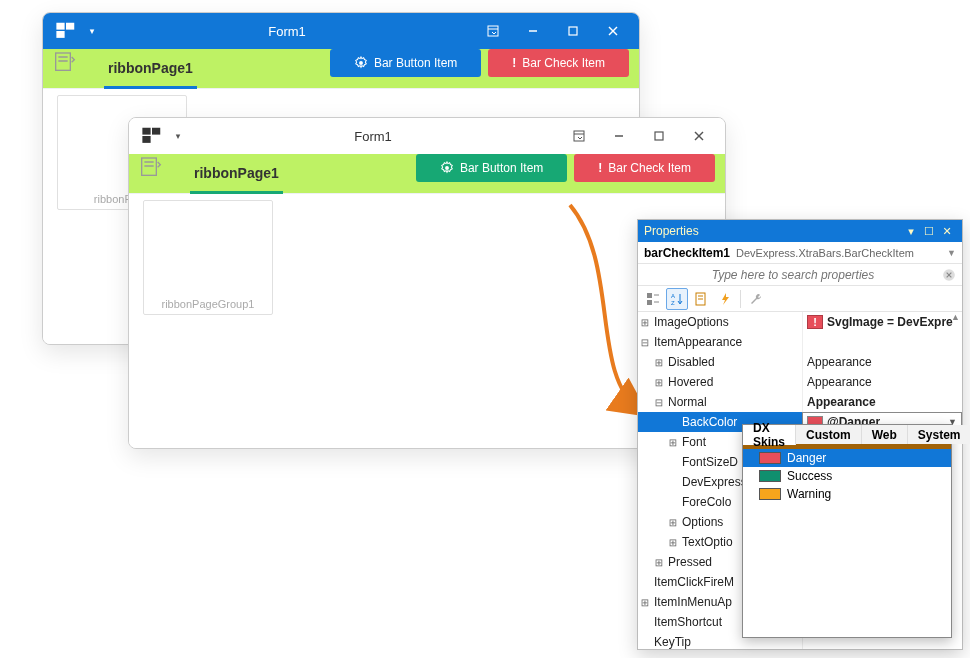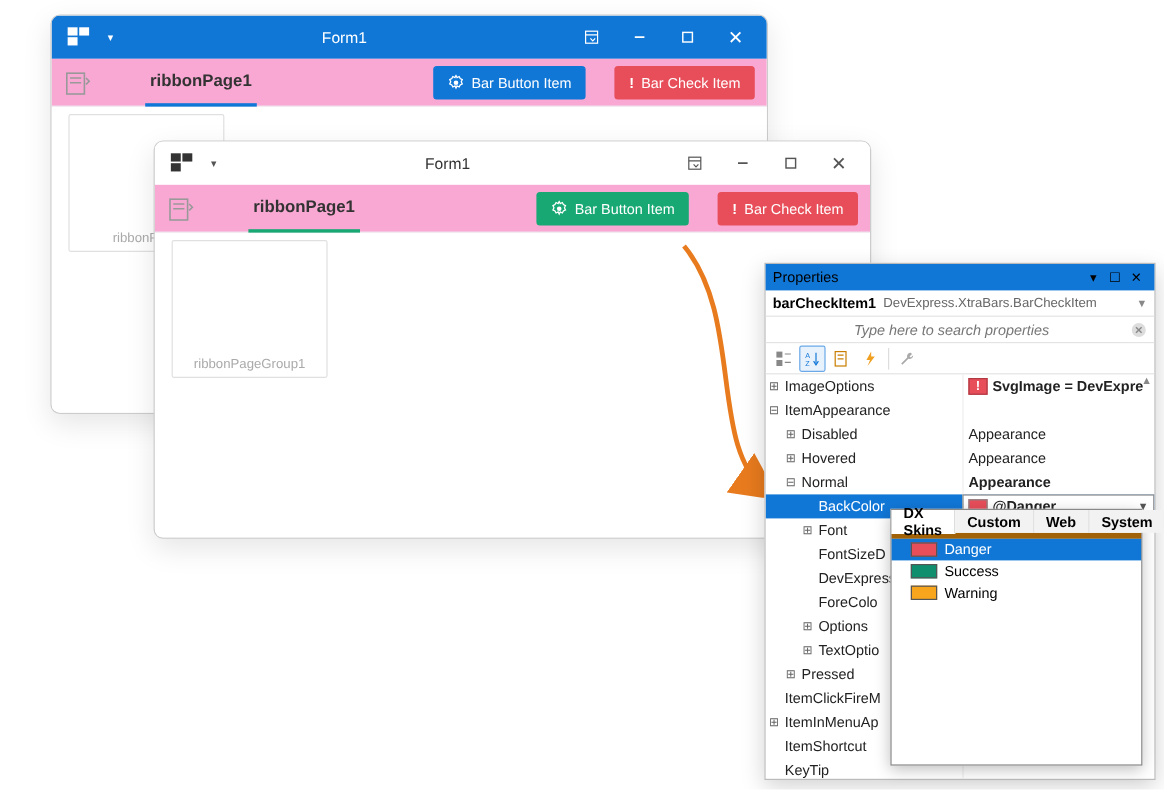--- a/index.html
+++ b/index.html
@@ -13,39 +13,39 @@
 .titlebar { height: 36px; display: flex; align-items: center; padding: 0 6px; }
 .tb-blue { background: #1177D7; color: #fff; }
 .tb-white { background: #fff; color: #333; }
 
 .tb-appicon { width: 22px; height: 22px; display: flex; align-items: center; justify-content: center; margin-left: 6px; }
 .tb-dropdown { width: 18px; height: 22px; display: flex; align-items: center; justify-content: center; margin-left: 6px; font-size: 9px; }
 .tb-title { flex: 1; text-align: center; font-size: 13px; }
 .tb-btn { width: 40px; height: 36px; display: flex; align-items: center; justify-content: center; cursor: default; }
 .tb-btn svg { width: 12px; height: 12px; }
 
-.ribbon-row { height: 40px; display: flex; align-items: center; padding: 0 10px; gap: 24px; background: #f9a8d4; border-bottom: 1px solid #eef1f4; }
+.ribbon-row { height: 40px; display: flex; align-items: flex-start; padding: 0 10px; gap: 7px; background: #bef264; border-bottom: 1px solid #eef1f4; }
 .ribbon-icon { width: 24px; height: 24px; color: #999; display:flex; align-items:center; justify-content:center;}
 .ribbon-tab { font-weight: 700; font-size: 14px; color: #333; padding: 0 4px; height: 40px; display: flex; align-items: center; border-bottom: 3px solid transparent; margin-left: 20px; }
 .ribbon-tab.blue { border-bottom-color: #1177D7; }
 .ribbon-tab.green { border-bottom-color: #17A874; }
 .spacer { flex: 1; }
-.rbtn { height: 28px; border-radius: 3px; color: #fff; font-size: 12px; display: inline-flex; align-items: center; padding: 0 12px; gap: 6px; cursor: default; }
+.rbtn { height: 28px; border-radius: 3px; color: #fff; font-size: 12px; display: inline-flex; align-items: center; padding: 0 24px; gap: 6px; cursor: default; }
 .rbtn-blue { background: #1177D7; }
 .rbtn-green { background: #17A874; }
 .rbtn-red  { background: #E74E5A; }
 .rbtn svg { width: 14px; height: 14px; }
 
 .content-area { position: relative; height: calc(100% - 76px); background: #fff; }
 .group-box { position: absolute; left: 14px; top: 6px; width: 130px; height: 115px; border: 1px solid #e0e0e0; border-radius: 2px; }
 .group-label { position: absolute; left: 0; right: 0; bottom: 4px; text-align: center; font-size: 11px; color: #aaa; }
 
 
 .panel { position: absolute; left: 637px; top: 219px; width: 326px; height: 431px; background: #fff; border: 1px solid #bbb; box-shadow: 0 6px 18px rgba(0,0,0,0.18); display: flex; flex-direction: column; font-size: 12px; }
-.panel-title { background: #1177D7; color: #000000; height: 22px; display: flex; align-items: center; padding: 0 6px; }
+.panel-title { background: #1177D7; color: #fef9c3; height: 22px; display: flex; align-items: center; padding: 0 6px; }
 .panel-title-txt { flex: 1; font-size: 12px; }
 .panel-title-btn { width: 18px; height: 18px; display:flex; align-items:center; justify-content:center; font-size:11px; }
 
 .panel-obj { height: 22px; display: flex; align-items: center; padding: 0 6px; border-bottom: 1px solid #e4e4e4; }
 .panel-obj b { font-weight: 700; }
 .panel-obj span { color: #666; margin-left: 6px; font-size: 11px; }
 .panel-obj .dd { margin-left: auto; color: #888; font-size: 9px; }
 
 .panel-search { height: 22px; display: flex; align-items: center; padding: 0 6px; border-bottom: 1px solid #e4e4e4; color: #aaa; font-style: italic; }
 .panel-search .xicon { margin-left: auto; width:14px; height:14px; color:#bbb; }

